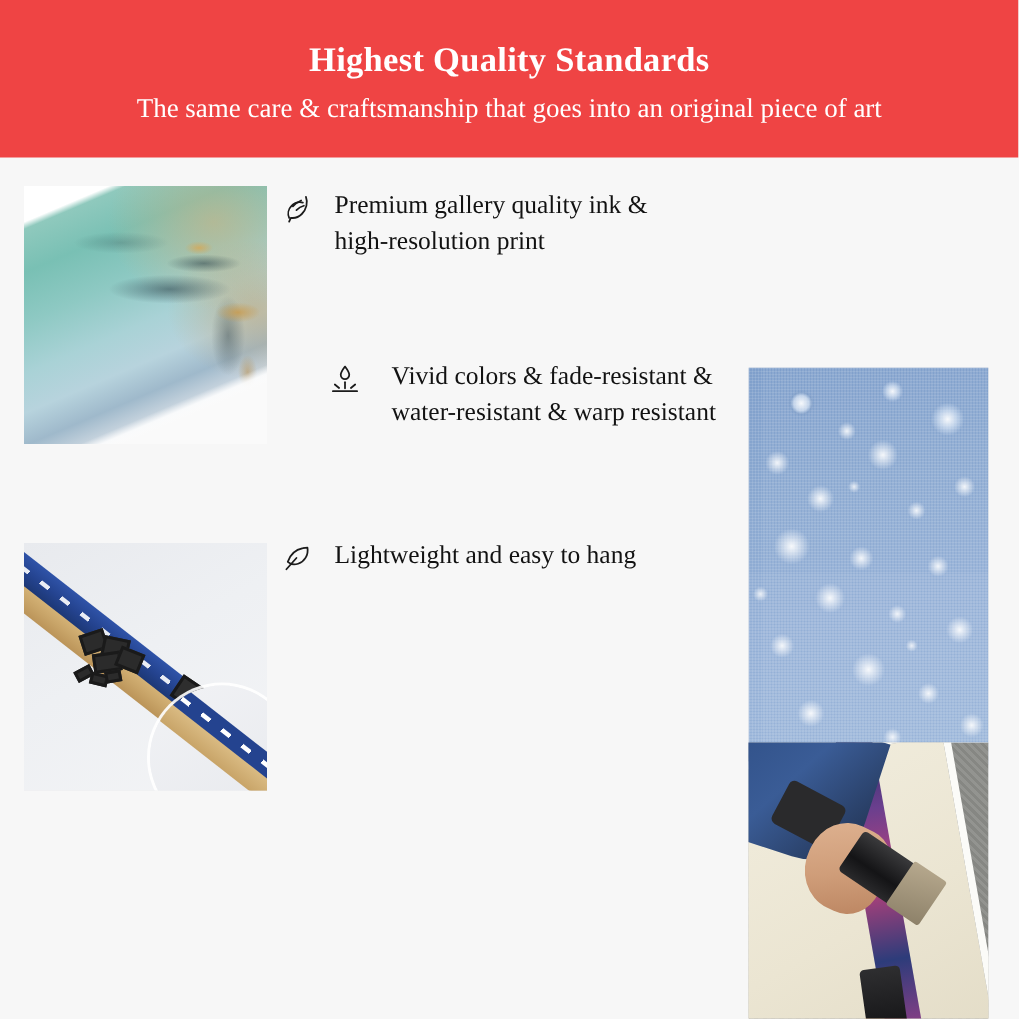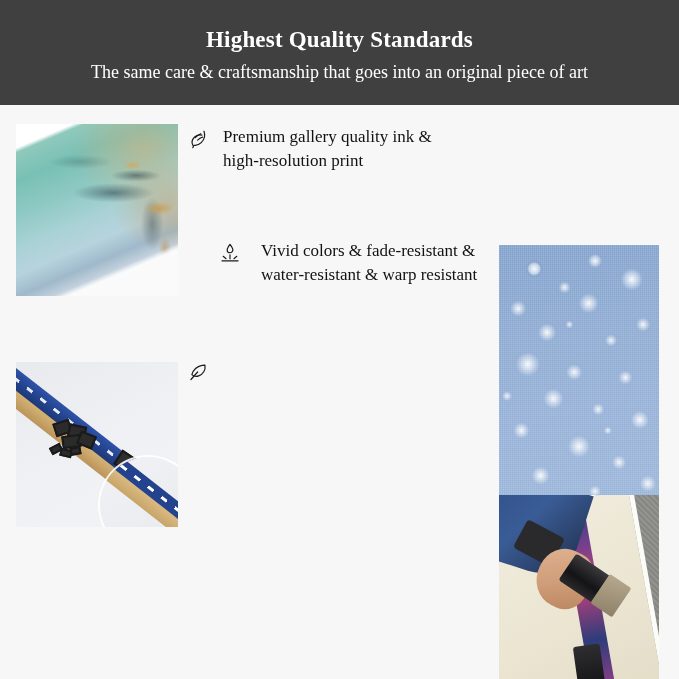--- a/index.html
+++ b/index.html
@@ -15,21 +15,21 @@
     position: relative;
   }
 
   
   .banner {
     position: absolute;
     left: 0;
     top: 0;
     width: 679px;
     height: 105px;
-    background: #404040;
+    background: #ef4444;
     display: flex;
     flex-direction: column;
     align-items: center;
     justify-content: center;
     box-sizing: border-box;
     padding-top: 4px;
   }
   .banner-title {
     color: #ffffff;
     font-size: 23px;
@@ -434,16 +434,17 @@
 water-resistant &amp; warp resistant</span>
   </div>
 
   <div class="feature" id="feature-3">
     <span class="feature-icon">
       <svg viewBox="0 0 24 24" fill="none" stroke="currentColor" stroke-width="1.3" stroke-linecap="round" stroke-linejoin="round">
         <path d="M19.6 4.4c.9 5.4-2.1 10.2-6.8 11.8-2.7.9-5.6.4-7.5-1.4 1.6-5.1 5.8-8.9 11-10 1.2-.3 2.3-.4 3.3-.4z"></path>
         <path d="M4.3 20.2L11.6 12"></path>
       </svg>
     </span>
+    <span class="feature-text">Lightweight and easy to hang</span>
   </div>
 
 
 </div>
 
 </body></html>

